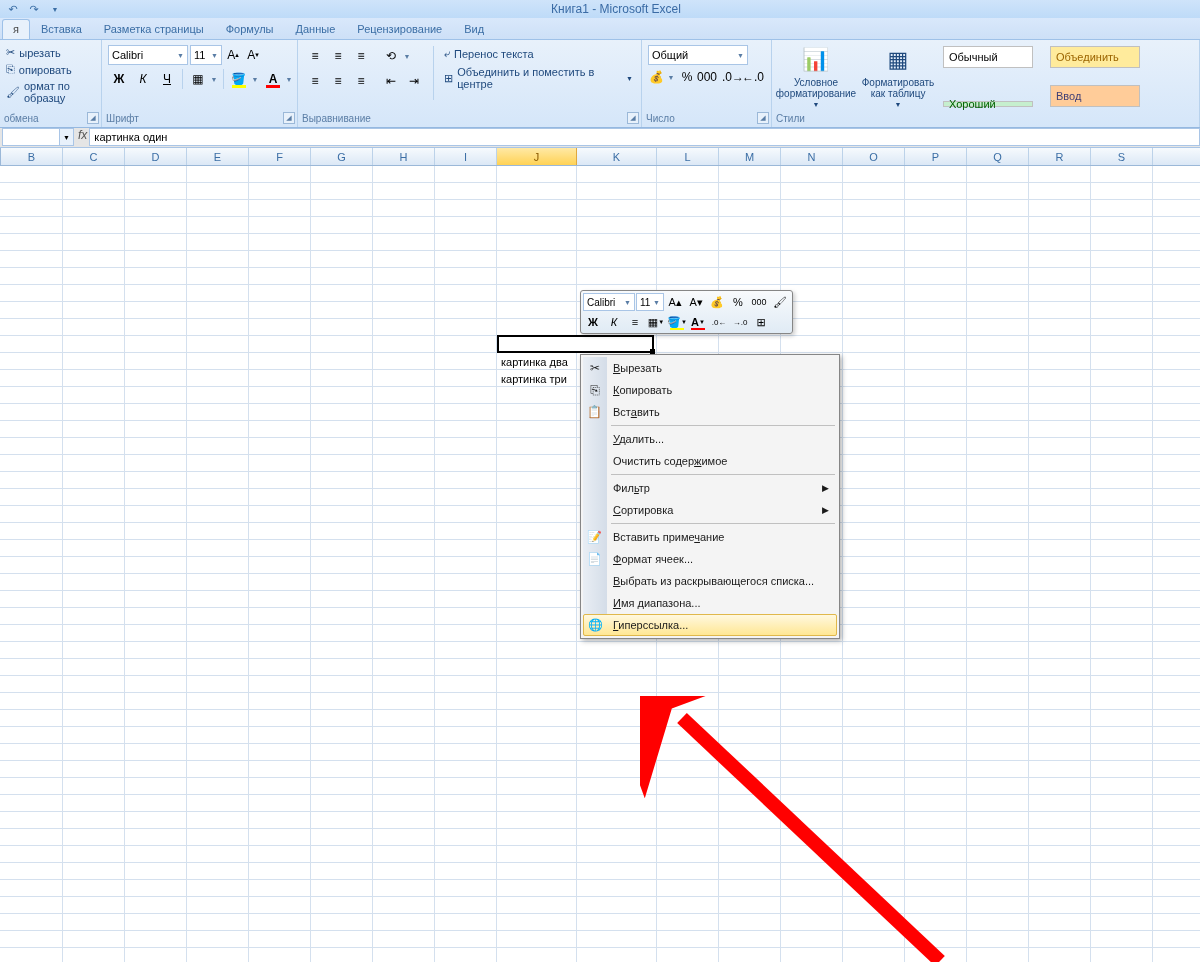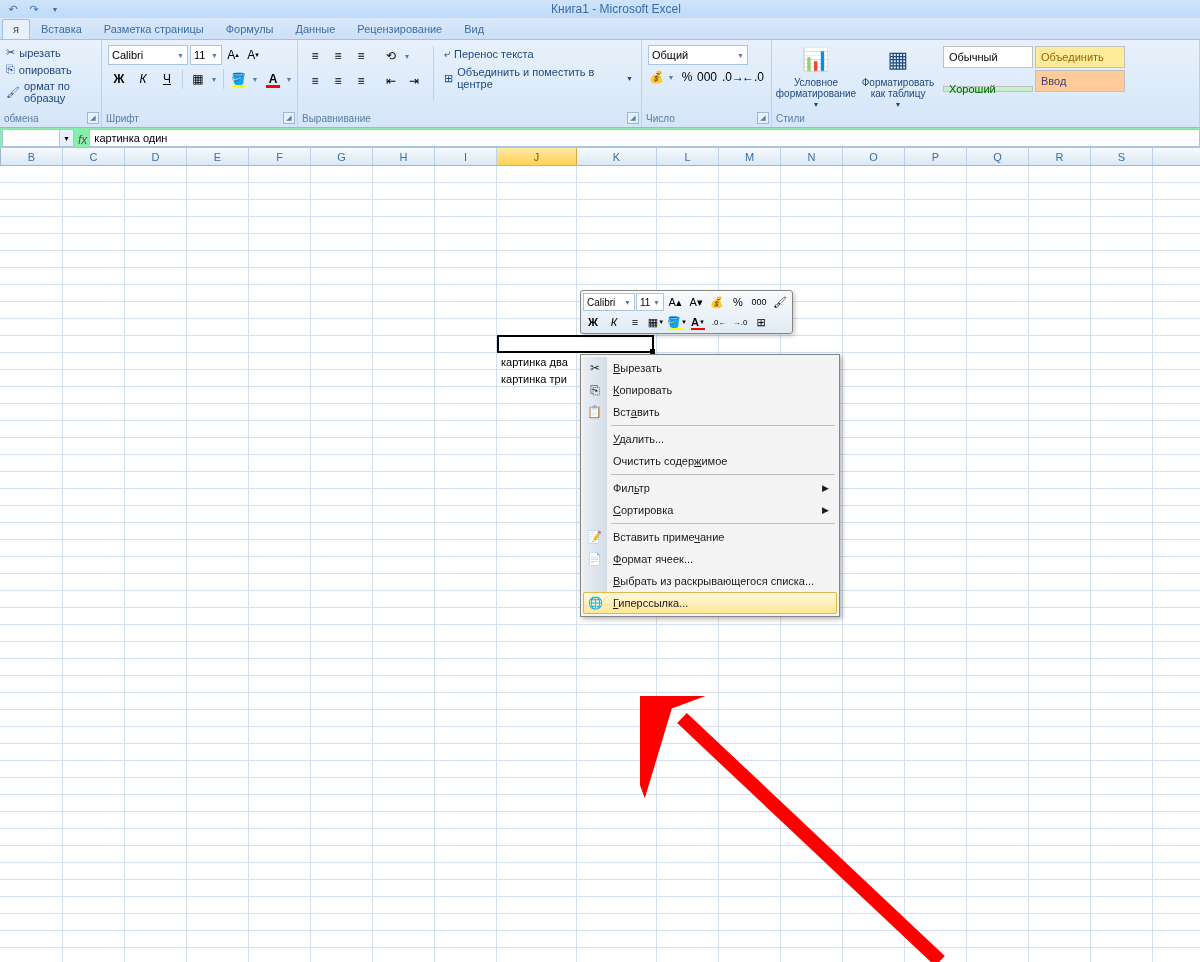--- a/index.html
+++ b/index.html
@@ -42,29 +42,29 @@
 
 .wrap-controls { display: flex; flex-direction: column; gap: 2px; padding: 2px; font-size: 11px; color: #1f497d; }
 .wrap-item { display: flex; align-items: center; gap: 4px; padding: 2px; }
 
 .number-controls { display: flex; flex-direction: column; gap: 3px; padding: 2px; }
 .num-combo { background: #fff; border: 1px solid #a9c5e6; height: 20px; width: 100px; display: flex; align-items: center; padding: 0 3px; font-size: 11px; }
 
 .big-btn { display: flex; flex-direction: column; align-items: center; justify-content: flex-start; padding: 2px 6px; width: 80px; text-align: center; font-size: 10px; color: #1f497d; gap: 2px; }
 .big-btn .bicon { width: 32px; height: 30px; display: flex; align-items: center; justify-content: center; font-size: 22px; }
 
-.styles-grid { display: grid; grid-template-columns: 90px 90px; grid-template-rows: 22px 22px; gap: 2px; padding: 3px; }
+.styles-grid { display: grid; grid-template-columns: 90px 90px; grid-template-rows: 22px 22px; gap: 17px; padding: 3px; }
 .style-cell { border: 1px solid #c0c0c0; display: flex; align-items: center; padding: 0 5px; font-size: 11px; }
 .style-normal { background: #fff; }
 .style-neutral { background: #ffeb9c; color: #9c6500; }
 .style-good { background: #c6efce; color: #006100; margin-top: 16px; }
 .style-input { background: #ffcc99; color: #3f3f76; }
 
 
-.formula-bar { height: 20px; background: #86efac; border-bottom: 1px solid #a9c5e6; display: flex; align-items: flex-end; }
+.formula-bar { height: 20px; background: #e5e5e5; border-bottom: 1px solid #a9c5e6; display: flex; align-items: flex-start; }
 .name-box { width: 58px; height: 18px; background: #fff; border: 1px solid #a9c5e6; margin-left: 2px; display: flex; align-items: center; padding: 0 3px; font-size: 11px; }
 .name-arrow { width: 14px; height: 18px; border: 1px solid #a9c5e6; border-left: none; background: #e8f1fb; display: flex; align-items: center; justify-content: center; font-size: 7px; }
 .fx-area { display: flex; align-items: center; margin-left: 4px; gap: 4px; }
 .fx-icon { font-style: italic; color: #555; font-size: 12px; }
 .formula-input { flex: 1; background: #fff; border: 1px solid #a9c5e6; height: 18px; margin-left: 2px; padding: 0 4px; font-size: 11px; display: flex; align-items: center; }
 
 
 .grid-area { position: relative; height: 814px; overflow: hidden; }
 .col-headers { height: 18px; display: flex; background: linear-gradient(#f6fafd, #dce8f6); border-bottom: 1px solid #9bb8d8; }
 .row-header-spacer { width: 0px; border-right: 1px solid #9bb8d8; background: #e8f1fb; }
@@ -453,20 +453,23 @@
           <span class="micon">📝</span>
           <span>Вставить приме<u>ч</u>ание</span>
         </div>
       <div class="menu-item">
           <span class="micon">📄</span>
           <span><u>Ф</u>ормат ячеек...</span>
         </div>
       <div class="menu-item">
           <span><u>В</u>ыбрать из раскрывающегося списка...</span>
         </div>
+      <div class="menu-item">
+          <span><u>И</u>мя диапазона...</span>
+        </div>
       <div class="menu-item highlighted">
           <span class="micon">🌐</span>
           <span><u>Г</u>иперссылка...</span>
         </div>
     </div>
 
     <svg class="annotation-arrow" style="left:640px; top:530px; width:320px; height:280px;" viewBox="0 0 320 280">
       <defs>
         <marker id="ah" markerWidth="12" markerHeight="12" refX="2" refY="6" orient="auto">
           <path d="M0,0 L12,6 L0,12 L3,6 Z" fill="#ff0000"></path>

